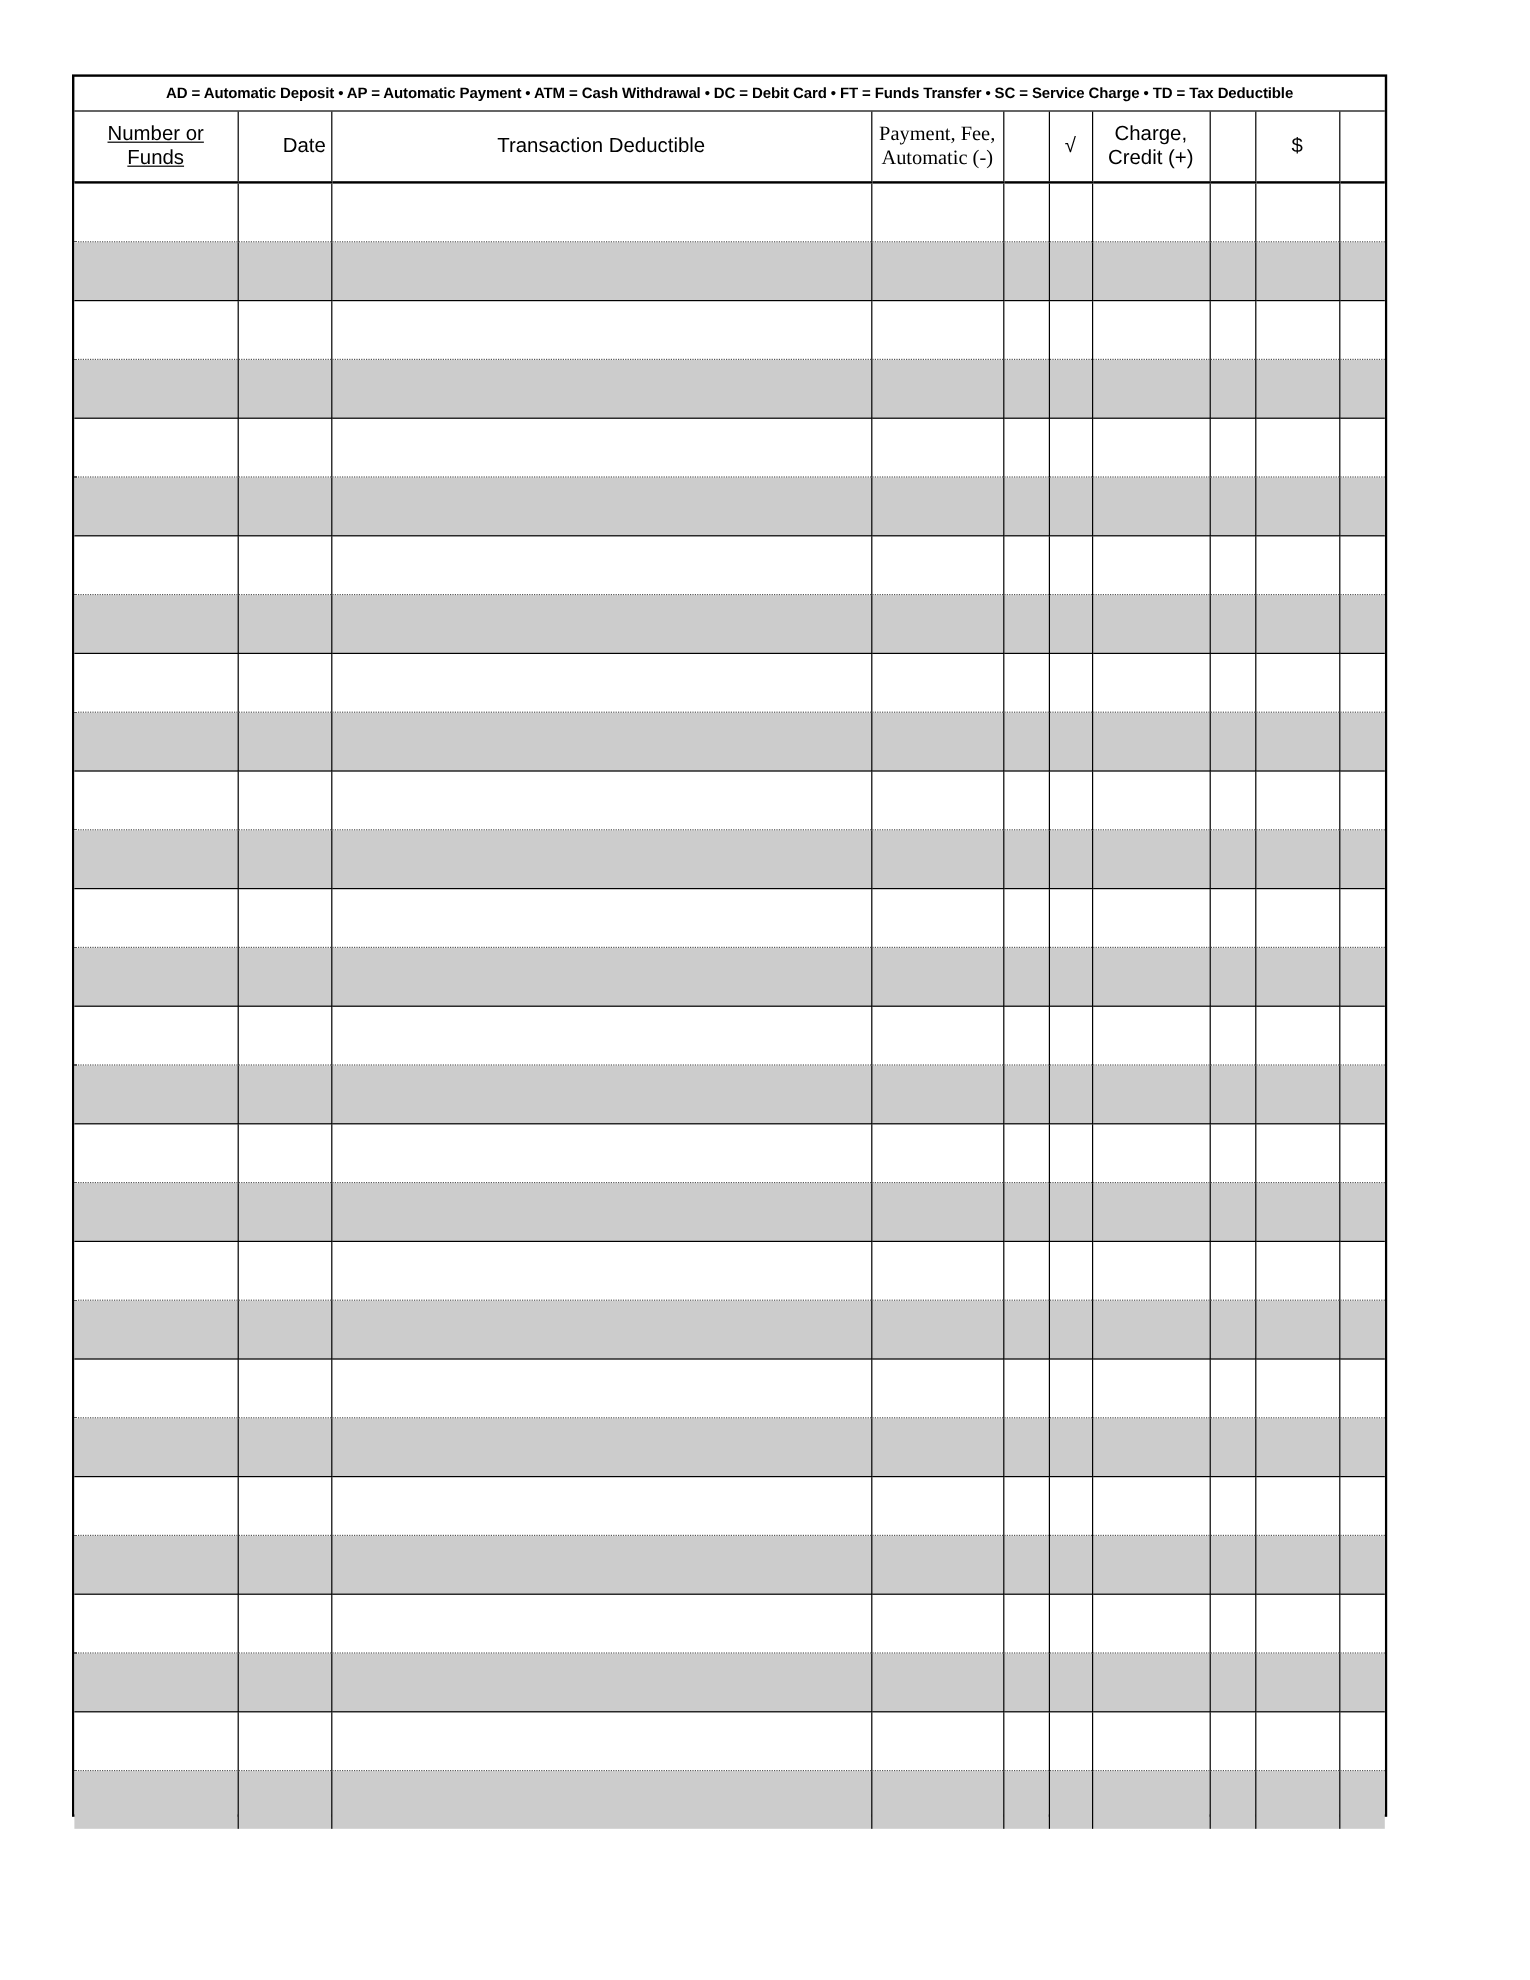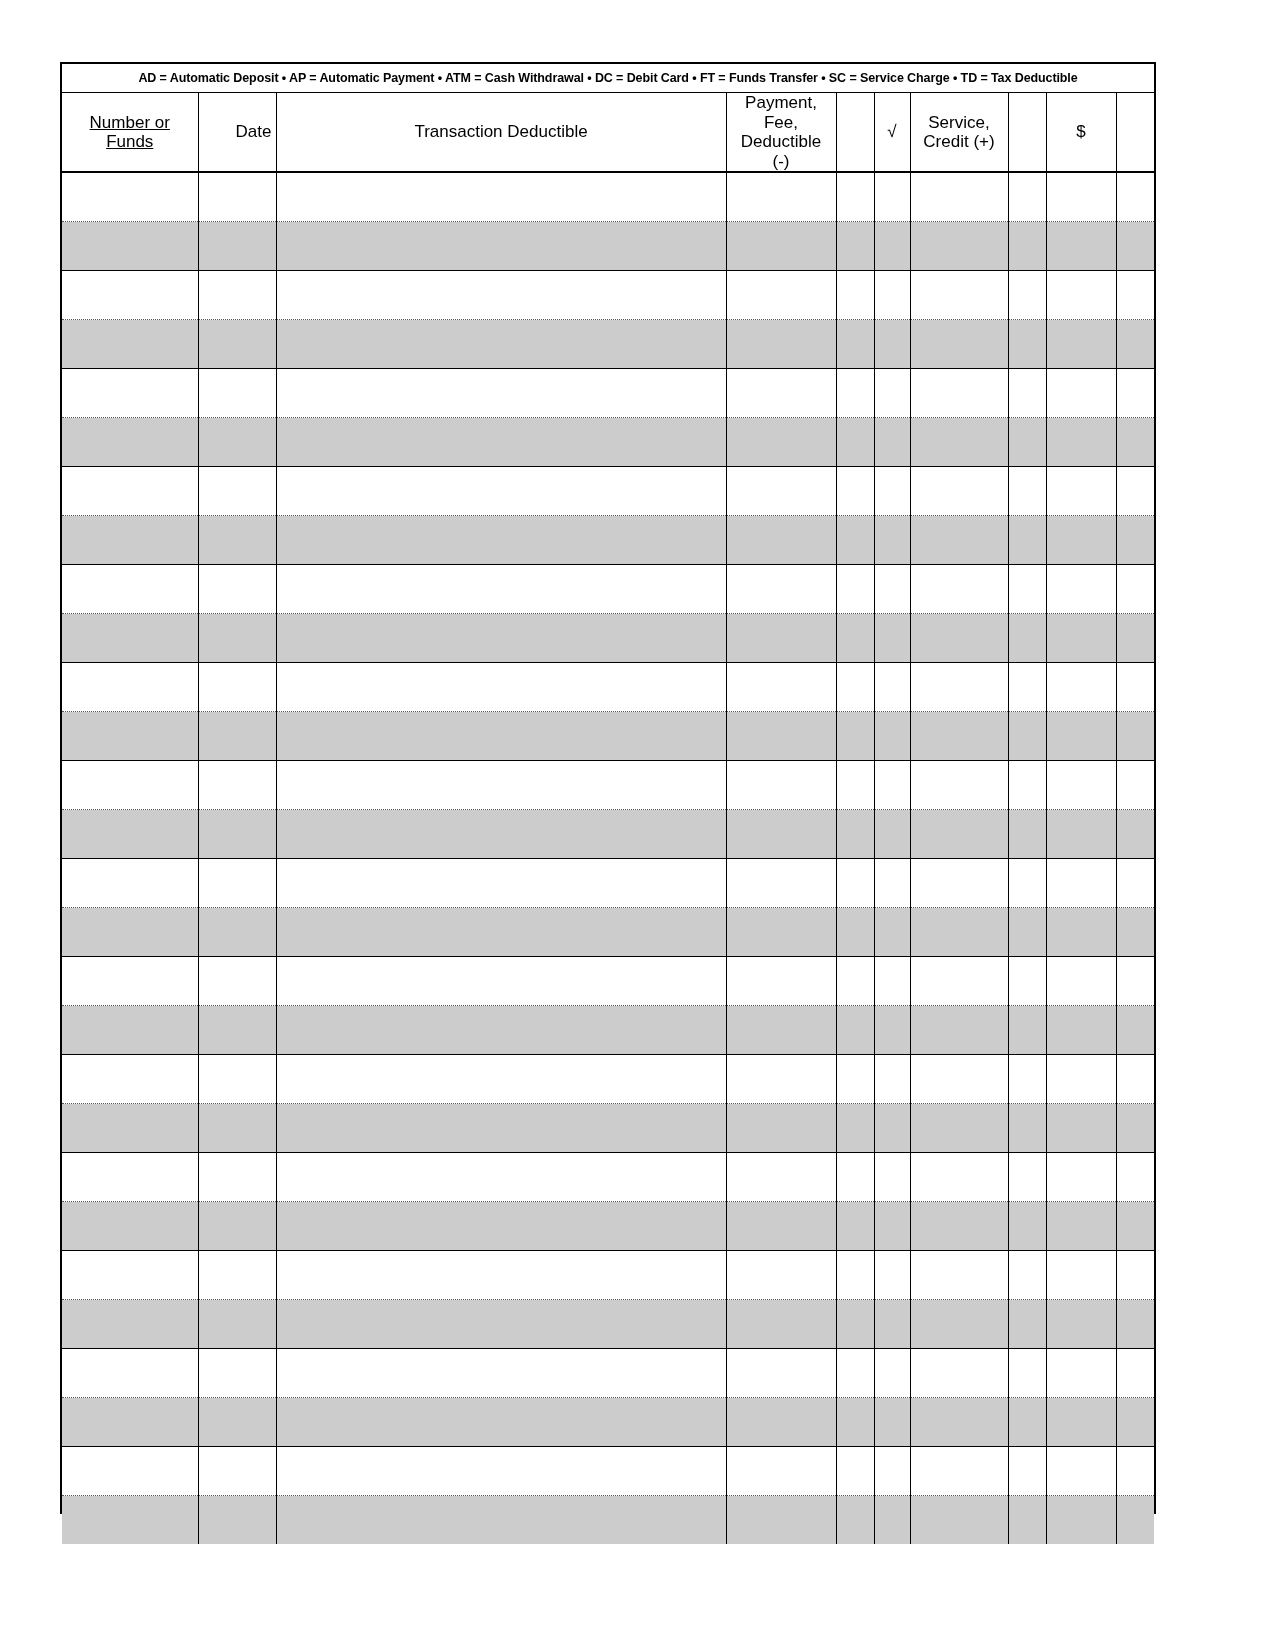--- a/index.html
+++ b/index.html
@@ -72,21 +72,21 @@
     vertical-align: middle;
     line-height: 1.15;
   }
   table.ledger th.last { border-right: none; }
   table.ledger th.nobottomtext { font-size: 0; }
 
   th .two-line { display: block; }
   th.h-number  { font-size: 18px; text-decoration: underline; }
   th.h-date    { font-size: 18px; text-align: right; }
   th.h-desc    { font-size: 19px; }
-  th.h-payment { font-size: 15.5px; line-height: 1.25; }
+  th.h-payment { font-size: 15.5px; line-height: 1.25; font-family: Liberation Serif, serif; }
   th.h-check   { font-size: 21px; }
   th.h-deposit { font-size: 15.5px; line-height: 1.25; }
   th.h-dollar  { font-size: 21px; font-weight: bold; }
 
   table.ledger td {
     border-right: 1px solid #000;
     height: 48px;
     padding: 0;
   }
   table.ledger td.last { border-right: none; }
@@ -126,26 +126,26 @@
       <thead>
         <tr>
           <th class="h-number">
             <span class="two-line">Number or</span>
             <span class="two-line">Funds</span>
           </th>
           <th class="h-date">Date</th>
           <th class="h-desc">Transaction Deductible</th>
           <th class="h-payment">
             <span class="two-line">Payment, Fee,</span>
-            <span class="two-line">Deductible (-)</span>
+            <span class="two-line">Automatic (-)</span>
           </th>
           <th class="nobottomtext"></th>
           <th class="h-check">√</th>
           <th class="h-deposit">
-            <span class="two-line">Service,</span>
+            <span class="two-line">Charge,</span>
             <span class="two-line">Credit (+)</span>
           </th>
           <th class="nobottomtext"></th>
           <th class="h-dollar">$</th>
           <th class="nobottomtext last"></th>
         </tr>
       </thead>
       <tbody id="rows-body">
           <tr class="row-white">
             <td class="cell-number"></td>

